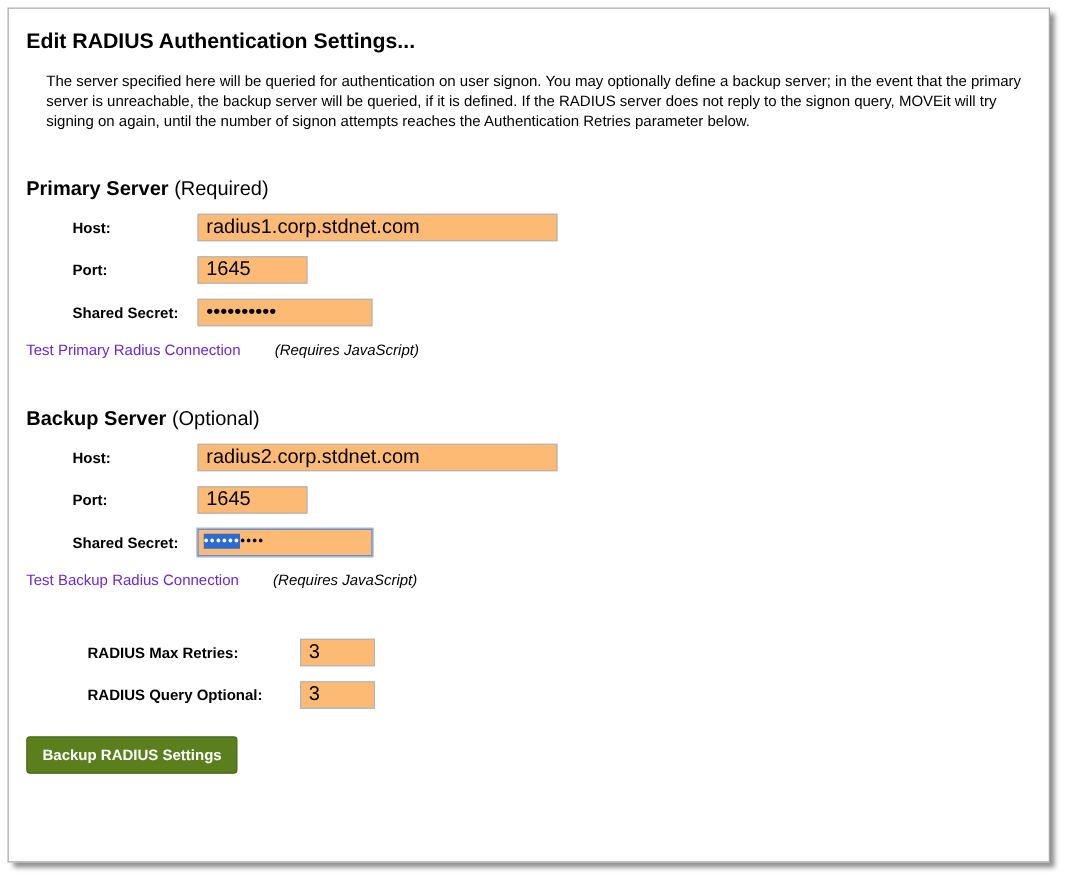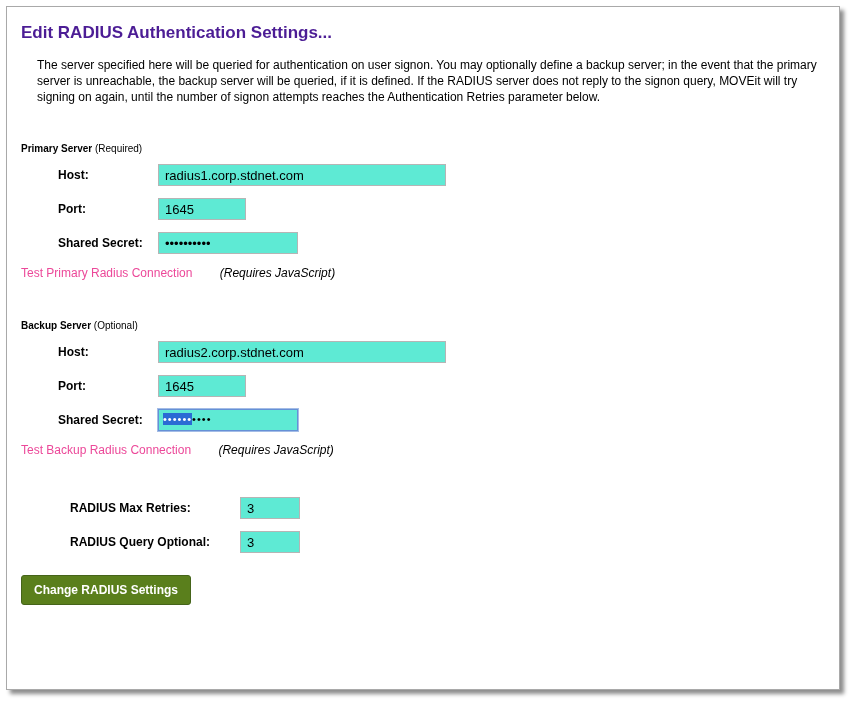--- a/index.html
+++ b/index.html
@@ -22,32 +22,32 @@
     height: 684px;
     background: #ffffff;
     border: 1px solid #a9a9a9;
     box-shadow: 4px 4px 4px rgba(0,0,0,0.45);
     padding: 12px 14px 14px 14px;
     box-sizing: border-box;
     color: #000000;
     font-size: 12px;
   }
   .title {
-    color: #4c1d95;
+    color: #000000;
     font-size: 17px;
     font-weight: bold;
     margin: 4px 0 14px 0;
   }
   .description {
     font-size: 12px;
     line-height: 16px;
     margin: 0 0 38px 16px;
   }
   .section-header {
-    font-size: 10px;
+    font-size: 16px;
     margin-bottom: 10px;
   }
   .section-header .sh-name {
     font-weight: bold;
   }
   .section-header .sh-note {
     font-weight: normal;
   }
   .form-row {
     display: flex;
@@ -59,26 +59,26 @@
     font-size: 12px;
     font-weight: bold;
     margin-left: 37px;
   }
   .retry-row .label-col {
     width: 170px;
     padding-left: 12px;
   }
   input.text-input {
     font-family: Arial, Helvetica, sans-serif;
-    font-size: 13px;
+    font-size: 16px;
     height: 22px;
     box-sizing: border-box;
     padding: 2px 6px;
     border: 1px solid #b5b5b5;
-    background: #5eead4;
+    background: #fdba74;
     outline: none;
   }
   input.text-input.focused {
     border: 1px solid #6690d6;
     box-shadow: 0 0 0 1px rgba(102,144,214,0.6);
   }
   .w-wide  { width: 288px; }
   .w-port  { width: 88px;  }
   .w-secret{ width: 140px; }
   .w-small { width: 60px;  }
@@ -95,21 +95,21 @@
     background: #2a6bd4;
     color: #ffffff;
   }
   .pwd-wrap { position: relative; display:inline-block; }
 
   .test-line {
     margin: 8px 0 40px 0;
     font-size: 12px;
   }
   .test-line a.link {
-    color: #ec4899;
+    color: #6d28d9;
     text-decoration: none;
   }
   .test-line .req {
     font-style: italic;
     margin-left: 24px;
   }
 
   .submit-btn {
     display: inline-block;
     background: #5a7f1c;
@@ -195,16 +195,16 @@
     <div class="form-row retry-row">
       <div class="label-col">RADIUS Max Retries:</div>
       <input class="text-input w-small" type="text" value="3" style="">
     </div>
 
     <div class="form-row retry-row">
       <div class="label-col">RADIUS Query Optional:</div>
       <input class="text-input w-small" type="text" value="3" style="">
     </div>
 
-    <button class="submit-btn">Change RADIUS Settings</button>
+    <button class="submit-btn">Backup RADIUS Settings</button>
 
   </div>
 </div>
 
 </body></html>

